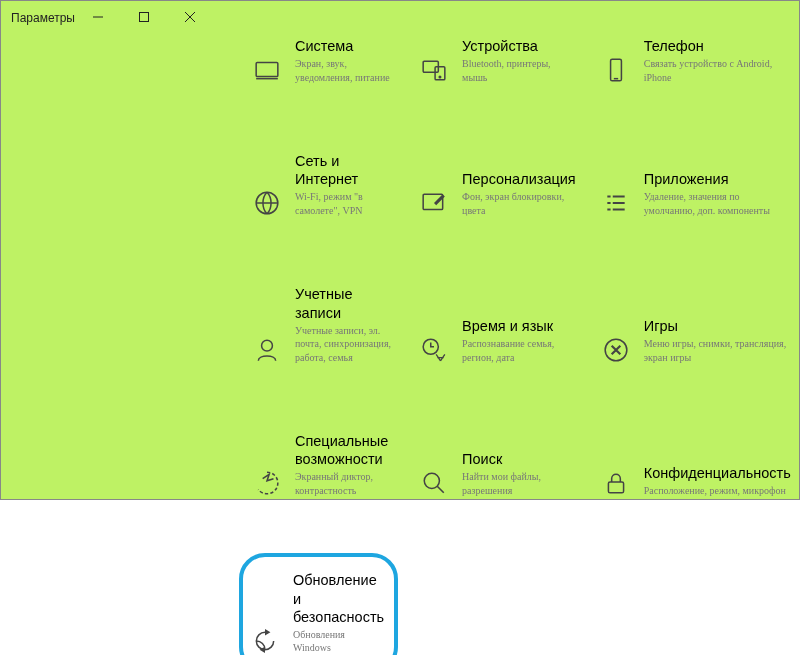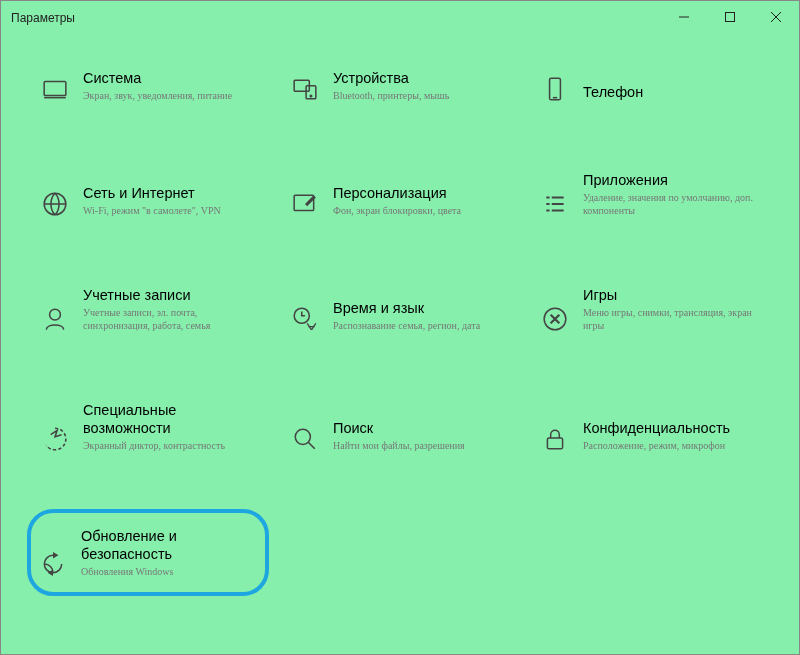--- a/index.html
+++ b/index.html
@@ -6,25 +6,24 @@
   body {
     font-family: "Segoe UI", -apple-system, sans-serif;
     background: #fff;
     width: 800px;
     height: 655px;
     overflow: hidden;
     color: #000;
   }
   .window {
     width: 800px;
-    height: 655px;
+    height: 500px;
     border: 1px solid #888;
     display: flex;
-    flex-direction: column;
-    background: #86efac;
+    background: #bef264;
   }
   .titlebar {
     height: 32px;
     display: flex;
     align-items: center;
     justify-content: space-between;
     padding-left: 10px;
     font-size: 12px;
     color: #222;
   }
@@ -145,20 +144,21 @@
 
       <div class="tile">
         <span class="icon">
           <svg viewBox="0 0 24 24">
               <rect x="7" y="2" width="10" height="20" rx="1.5"></rect>
               <path d="M10 20 H14"></path>
             </svg>
         </span>
         <div class="tile-text">
           <div class="tile-title">Телефон</div>
+          <div class="tile-desc">Связать устройство с Android, iPhone</div>
         </div>
       </div>
 
       <div class="tile">
         <span class="icon">
           <svg viewBox="0 0 24 24">
               <circle cx="12" cy="12" r="10"></circle>
               <path d="M2 12 H22 M12 2 C7 7 7 17 12 22 M12 2 C17 7 17 17 12 22"></path>
             </svg>
         </span>

